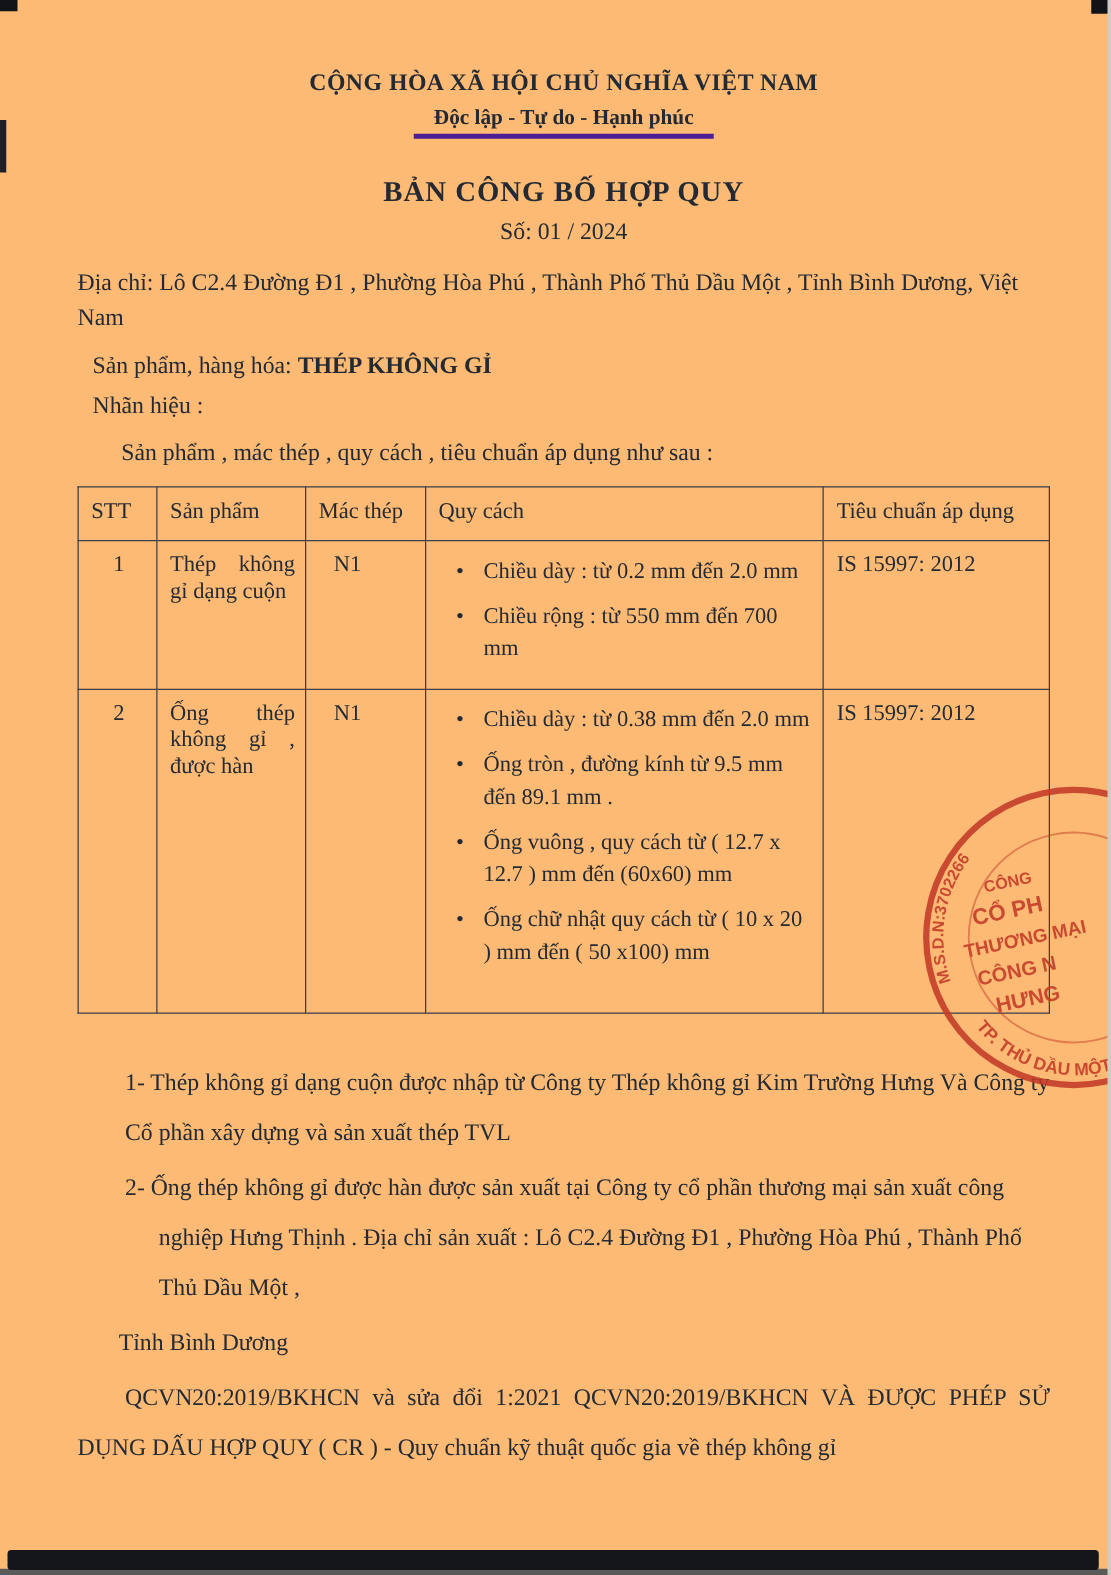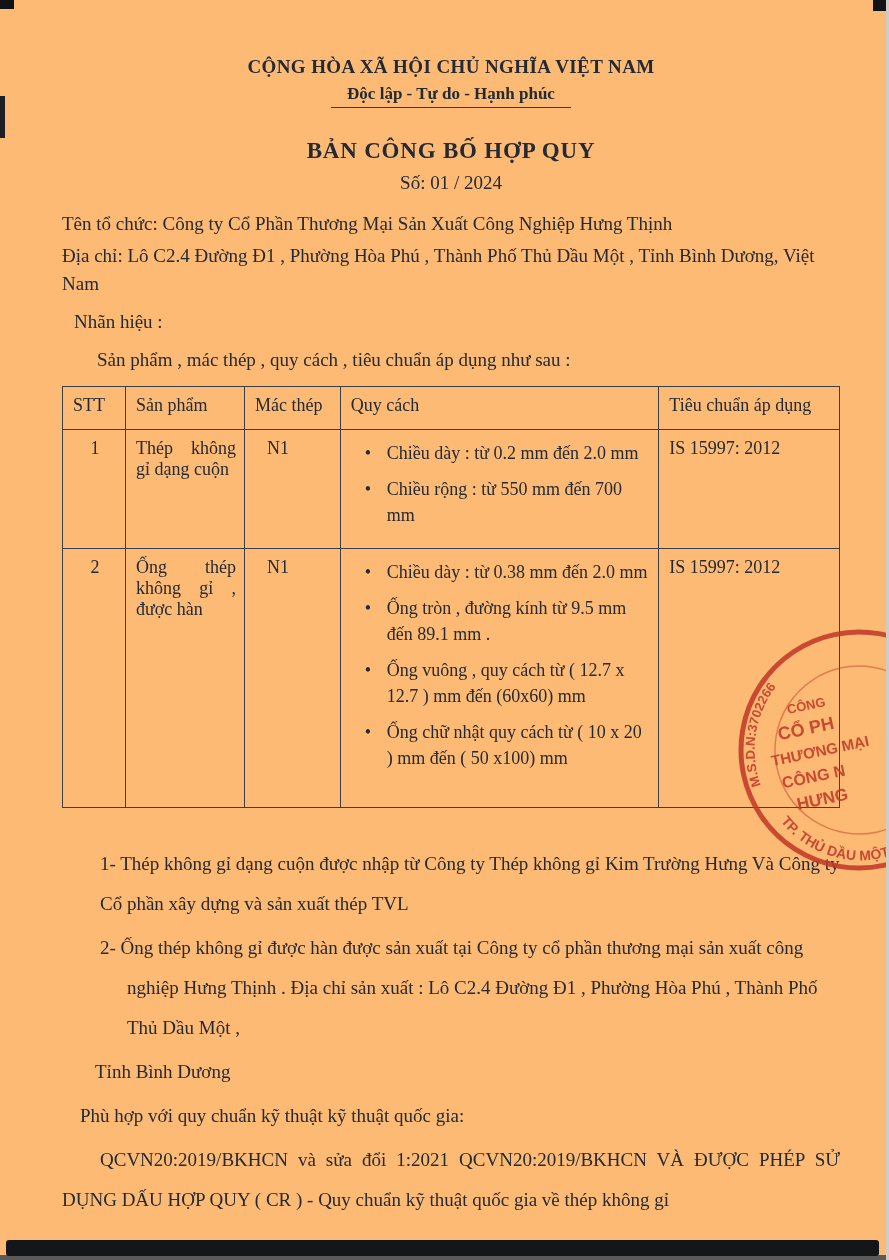--- a/index.html
+++ b/index.html
@@ -17,21 +17,21 @@
     overflow:hidden;
   }
   .content{
     padding:56px 50px 0 62px;
     width:778px;
   }
   
   .nat-header{text-align:center;}
   .nat-title{font-weight:bold;font-size:19px;letter-spacing:.4px;margin:0;}
   .motto{display:inline-block;font-weight:bold;font-size:17px;margin-top:6px;
-         border-bottom:1px solid #4c1d95;padding:0 16px 3px 16px;}
+         border-bottom:4px solid #4c1d95;padding:0 16px 3px 16px;}
   .doc-title{text-align:center;font-weight:bold;font-size:23px;letter-spacing:.8px;margin:30px 0 8px 0;}
   .doc-number{text-align:center;font-size:19px;margin:0 0 16px 0;}
   
   .info p{font-size:19px;line-height:28px;margin:0 0 4px 0;}
   .ind-sm{padding-left:12px;}
   .ind-md{padding-left:35px;}
   .spacer6{height:6px;}
   .bold{font-weight:bold;}
   
   table.spec-table{
@@ -102,23 +102,23 @@
 
     <div class="nat-header">
       <p class="nat-title">CỘNG HÒA XÃ HỘI CHỦ NGHĨA VIỆT NAM</p>
       <span class="motto">Độc lập - Tự do - Hạnh phúc</span>
     </div>
 
     <div class="doc-title">BẢN CÔNG BỐ HỢP QUY</div>
     <div class="doc-number">Số: 01 / 2024</div>
 
     <div class="info">
-      <p>Tên tổ chức: Công ty Cổ Phần Thương Mại Sản Xuất Công Nghiệp Hưng Thịnh</p>
       <p>Địa chỉ: Lô C2.4 Đường Đ1 , Phường Hòa Phú , Thành Phố Thủ Dầu Một , Tỉnh Bình Dương, Việt Nam</p>
       <div class="spacer6"></div>
+      <p class="ind-sm"><span>Sản phẩm, hàng hóa: </span><span class="bold">THÉP KHÔNG GỈ</span></p>
       <p class="ind-sm">Nhãn hiệu :</p>
       <div class="spacer6"></div>
       <p class="ind-md">Sản phẩm , mác thép , quy cách , tiêu chuẩn áp dụng như sau :</p>
     </div>
 
     <table class="spec-table">
       <thead>
         <tr>
           <th class="col-stt">STT</th>
           <th class="col-product">Sản phẩm</th>
@@ -154,21 +154,20 @@
           </td>
           <td>IS 15997: 2012</td>
         </tr>
       </tbody>
     </table>
 
     <div class="notes">
       <p class="note-hang">1-  Thép không gỉ dạng cuộn được nhập từ Công ty Thép không gỉ Kim Trường Hưng Và Công ty Cổ phần xây dựng và sản xuất thép TVL</p>
       <p class="note-hang2">2-  Ống thép không gỉ được hàn được sản xuất tại Công ty cổ phần thương mại sản xuất công nghiệp Hưng Thịnh . Địa chỉ sản xuất : Lô C2.4 Đường Đ1 , Phường Hòa Phú , Thành Phố Thủ Dầu Một ,</p>
       <p class="note-plain">Tỉnh Bình Dương</p>
-      <p class="note-conf">Phù hợp với quy chuẩn kỹ thuật kỹ thuật quốc gia:</p>
       <p class="note-reg">QCVN20:2019/BKHCN  và  sửa  đổi  1:2021  QCVN20:2019/BKHCN  VÀ  ĐƯỢC PHÉP SỬ DỤNG DẤU HỢP QUY ( CR ) -  Quy chuẩn kỹ thuật quốc gia về thép không gỉ</p>
     </div>
 
   </div>
 
   <svg class="stamp" viewBox="0 0 256 256">
     <defs>
       <path id="arcTop" d="M 26,150 A 104,104 0 0 1 128,24" fill="none"></path>
       <path id="arcBottom" d="M 34,176 A 102,102 0 0 0 222,176" fill="none"></path>
     </defs>

